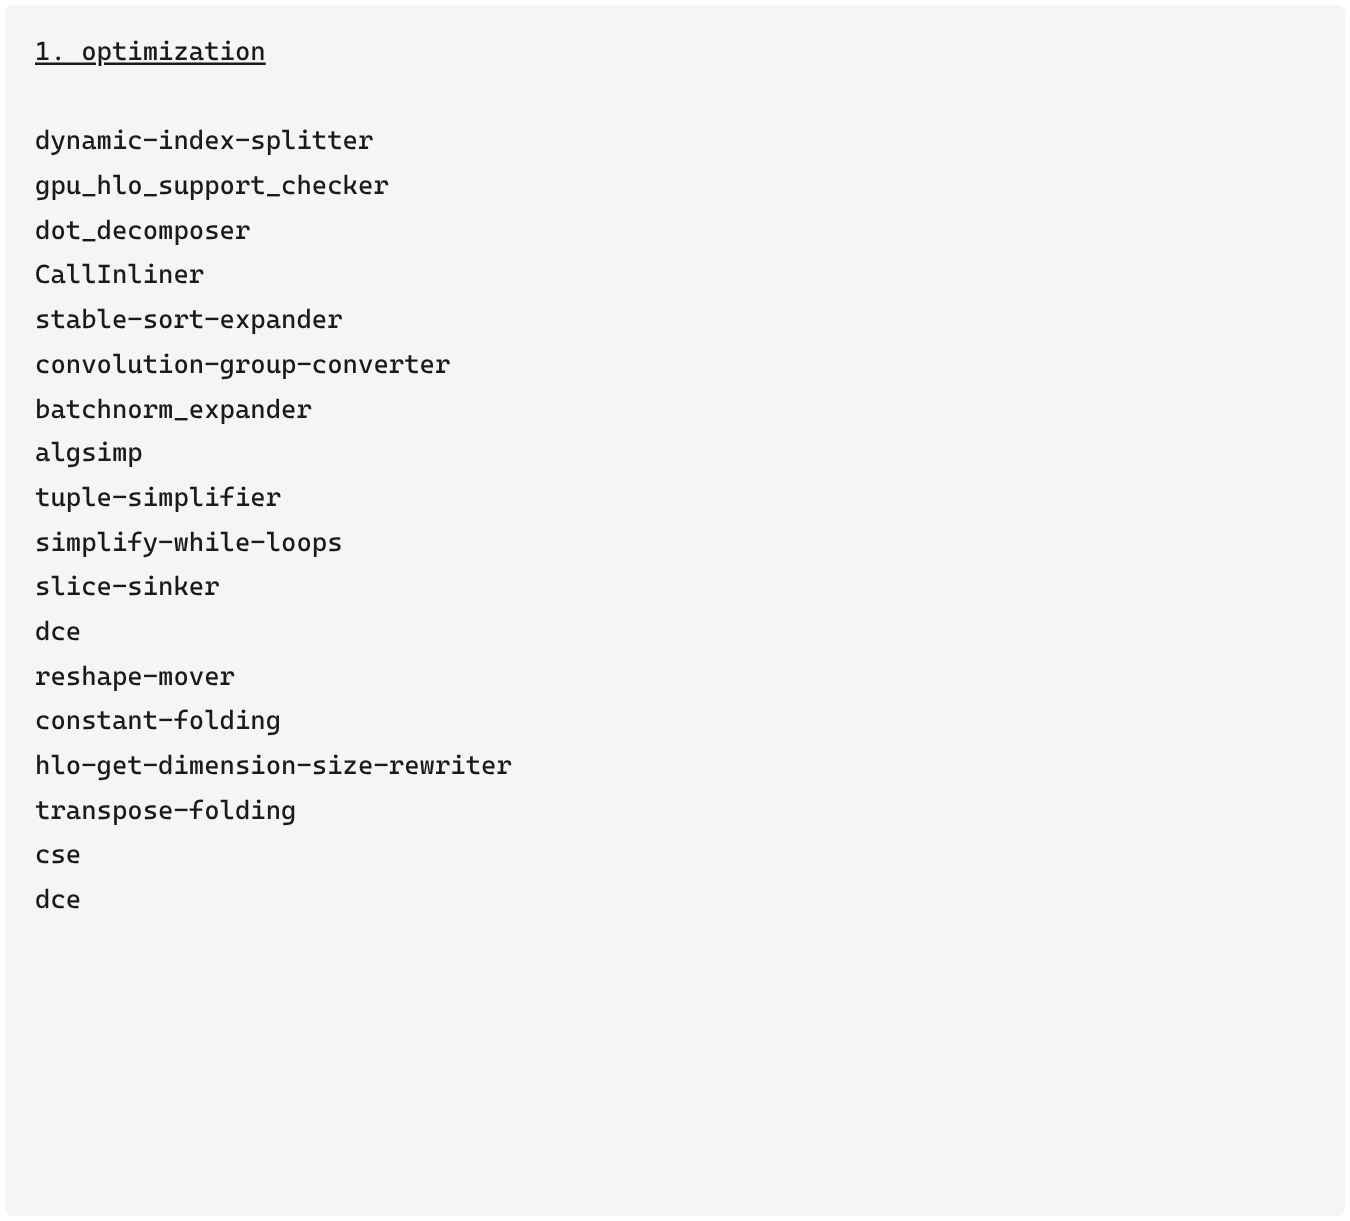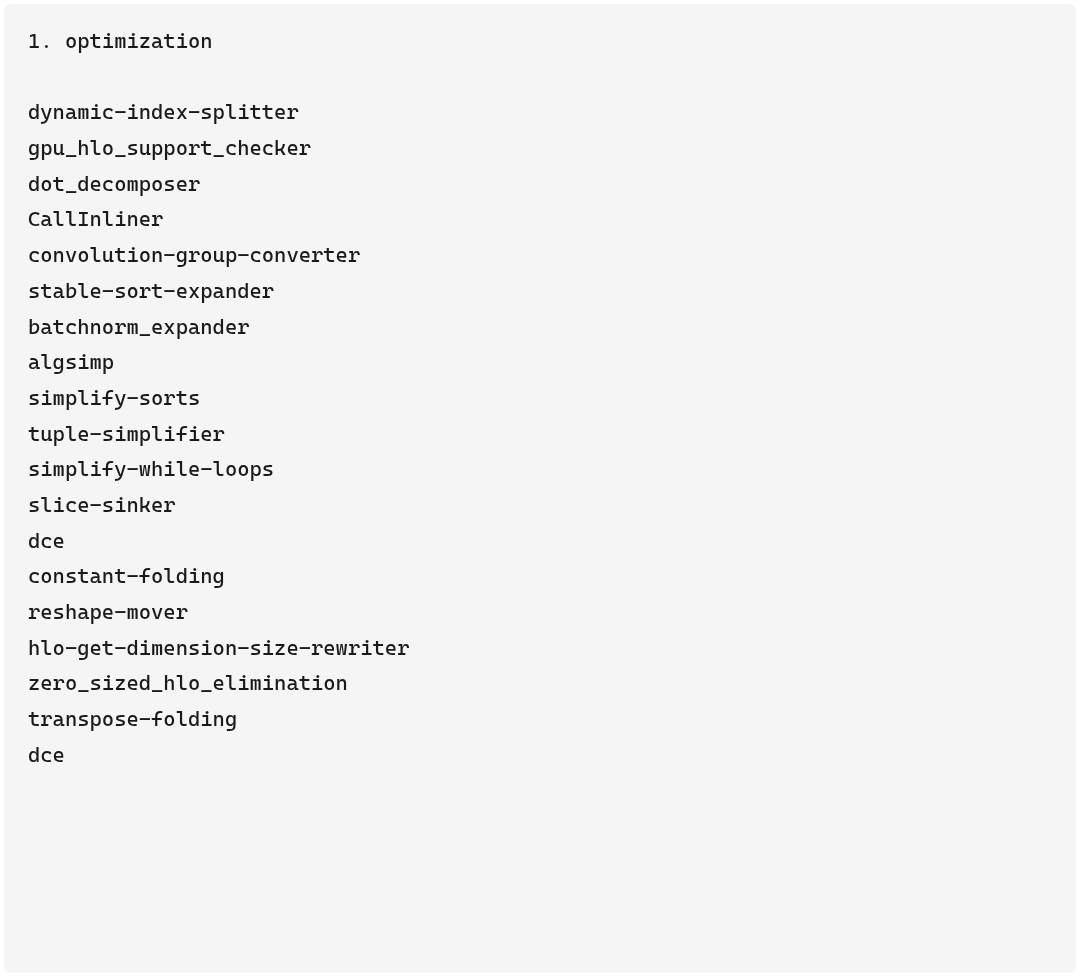--- a/index.html
+++ b/index.html
@@ -16,44 +16,44 @@
       background: #f5f5f5;
       border-radius: 6px;
       padding: 20px 24px;
       margin: 4px;
       width: calc(100% - 8px);
       height: calc(100% - 8px);
       overflow: hidden;
     }
     .heading {
       margin-bottom: 1.7em;
+      text-decoration: underline;
     }
     .line {
       white-space: pre;
     }
   </style>
 </head>
 <body>
 
 <div class="code-block">
   <div class="line heading">1. optimization</div>
   <div id="lines-container">
       <div class="line">dynamic-index-splitter</div>
       <div class="line">gpu_hlo_support_checker</div>
       <div class="line">dot_decomposer</div>
       <div class="line">CallInliner</div>
+      <div class="line">stable-sort-expander</div>
       <div class="line">convolution-group-converter</div>
-      <div class="line">stable-sort-expander</div>
       <div class="line">batchnorm_expander</div>
       <div class="line">algsimp</div>
-      <div class="line">simplify-sorts</div>
       <div class="line">tuple-simplifier</div>
       <div class="line">simplify-while-loops</div>
       <div class="line">slice-sinker</div>
       <div class="line">dce</div>
+      <div class="line">reshape-mover</div>
       <div class="line">constant-folding</div>
-      <div class="line">reshape-mover</div>
       <div class="line">hlo-get-dimension-size-rewriter</div>
-      <div class="line">zero_sized_hlo_elimination</div>
       <div class="line">transpose-folding</div>
+      <div class="line">cse</div>
       <div class="line">dce</div>
     </div>
 </div>
 
 </body></html>

